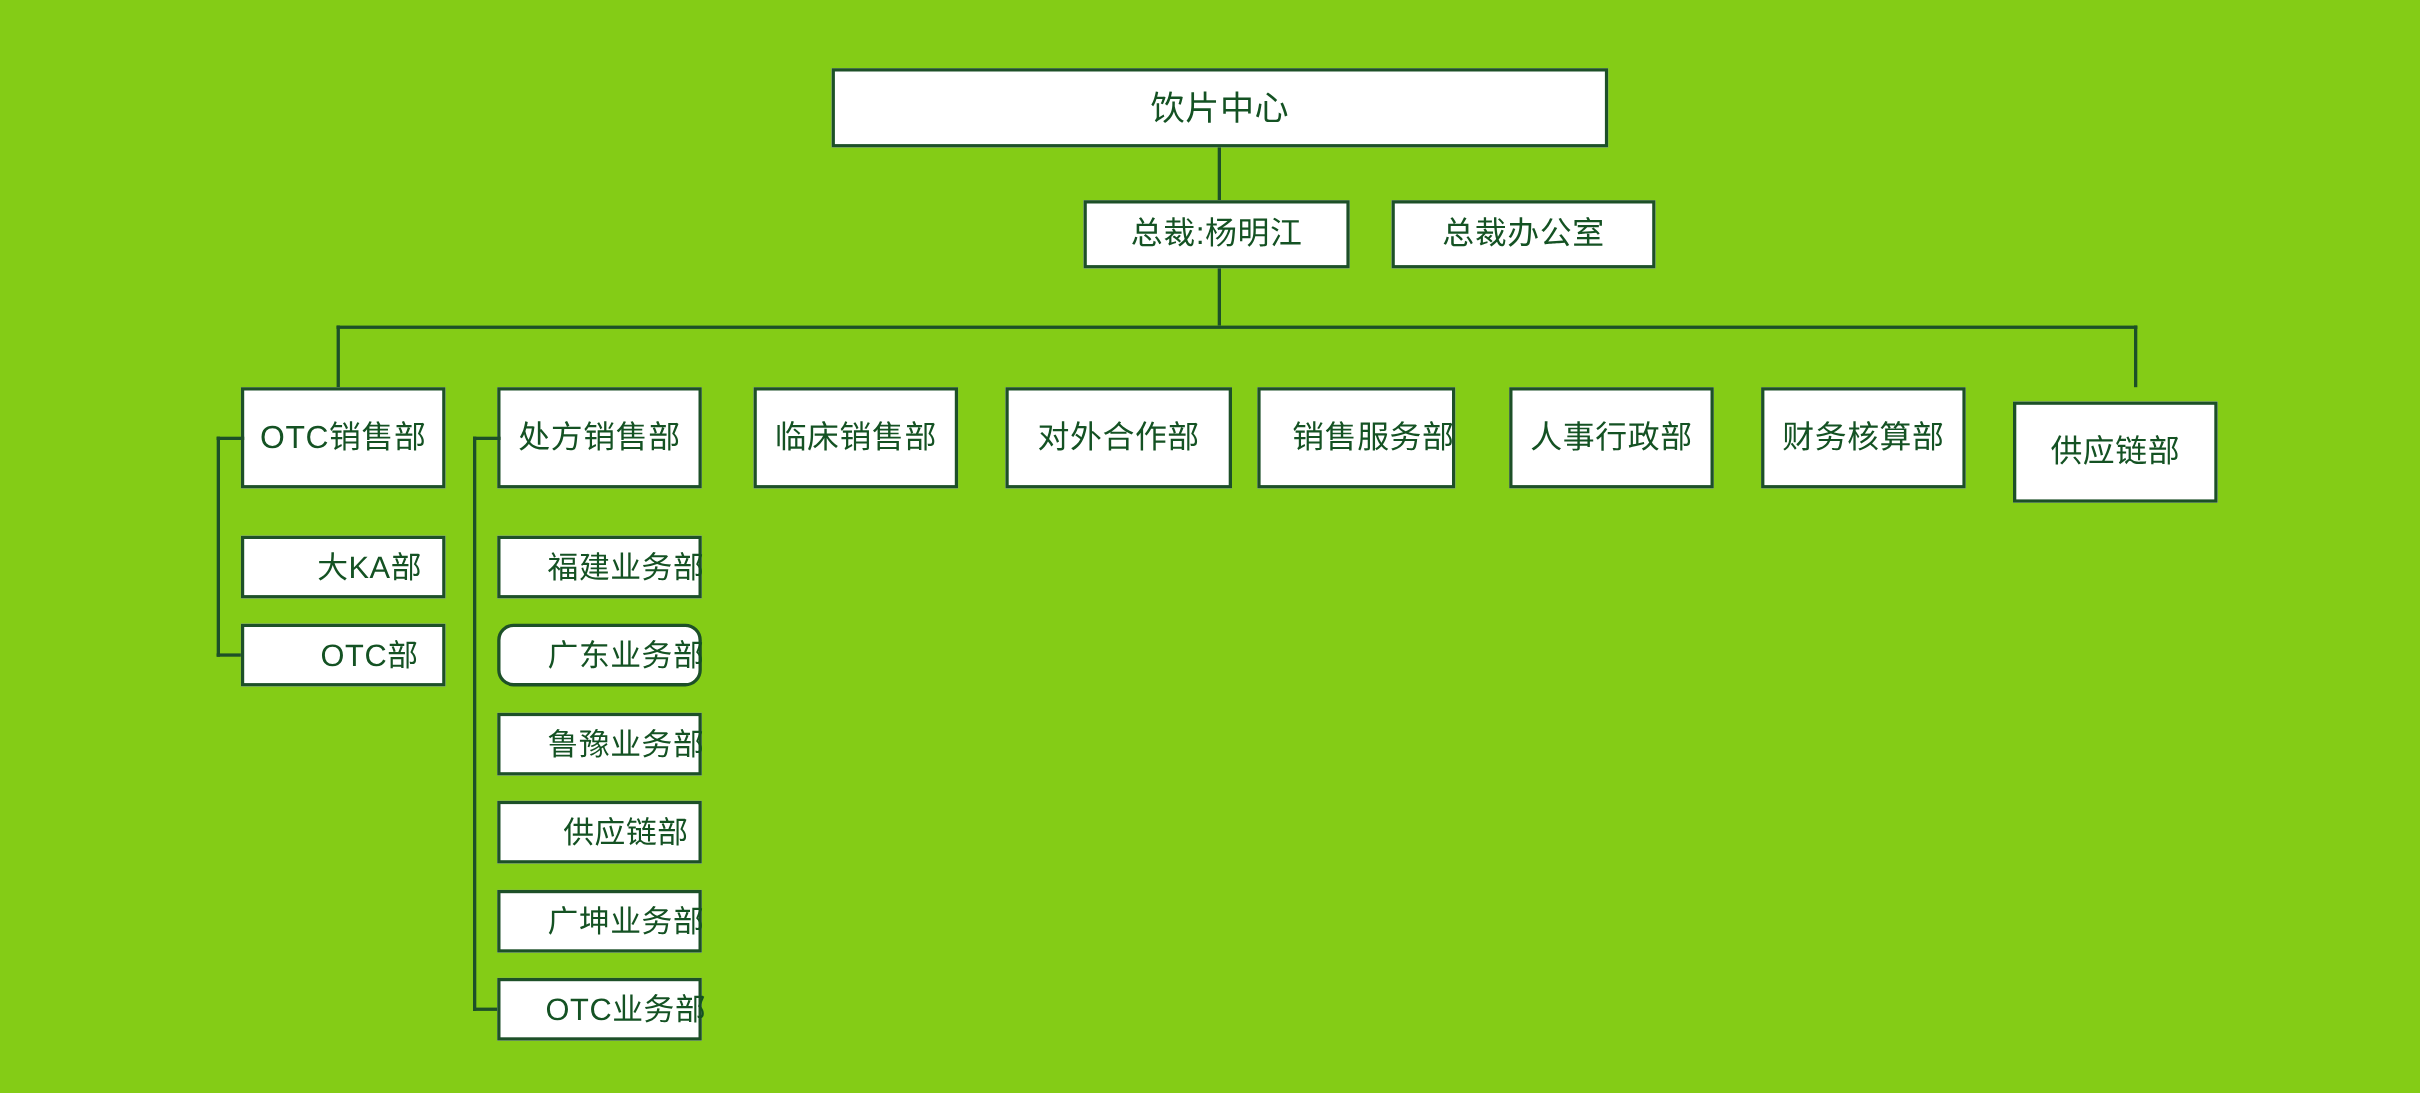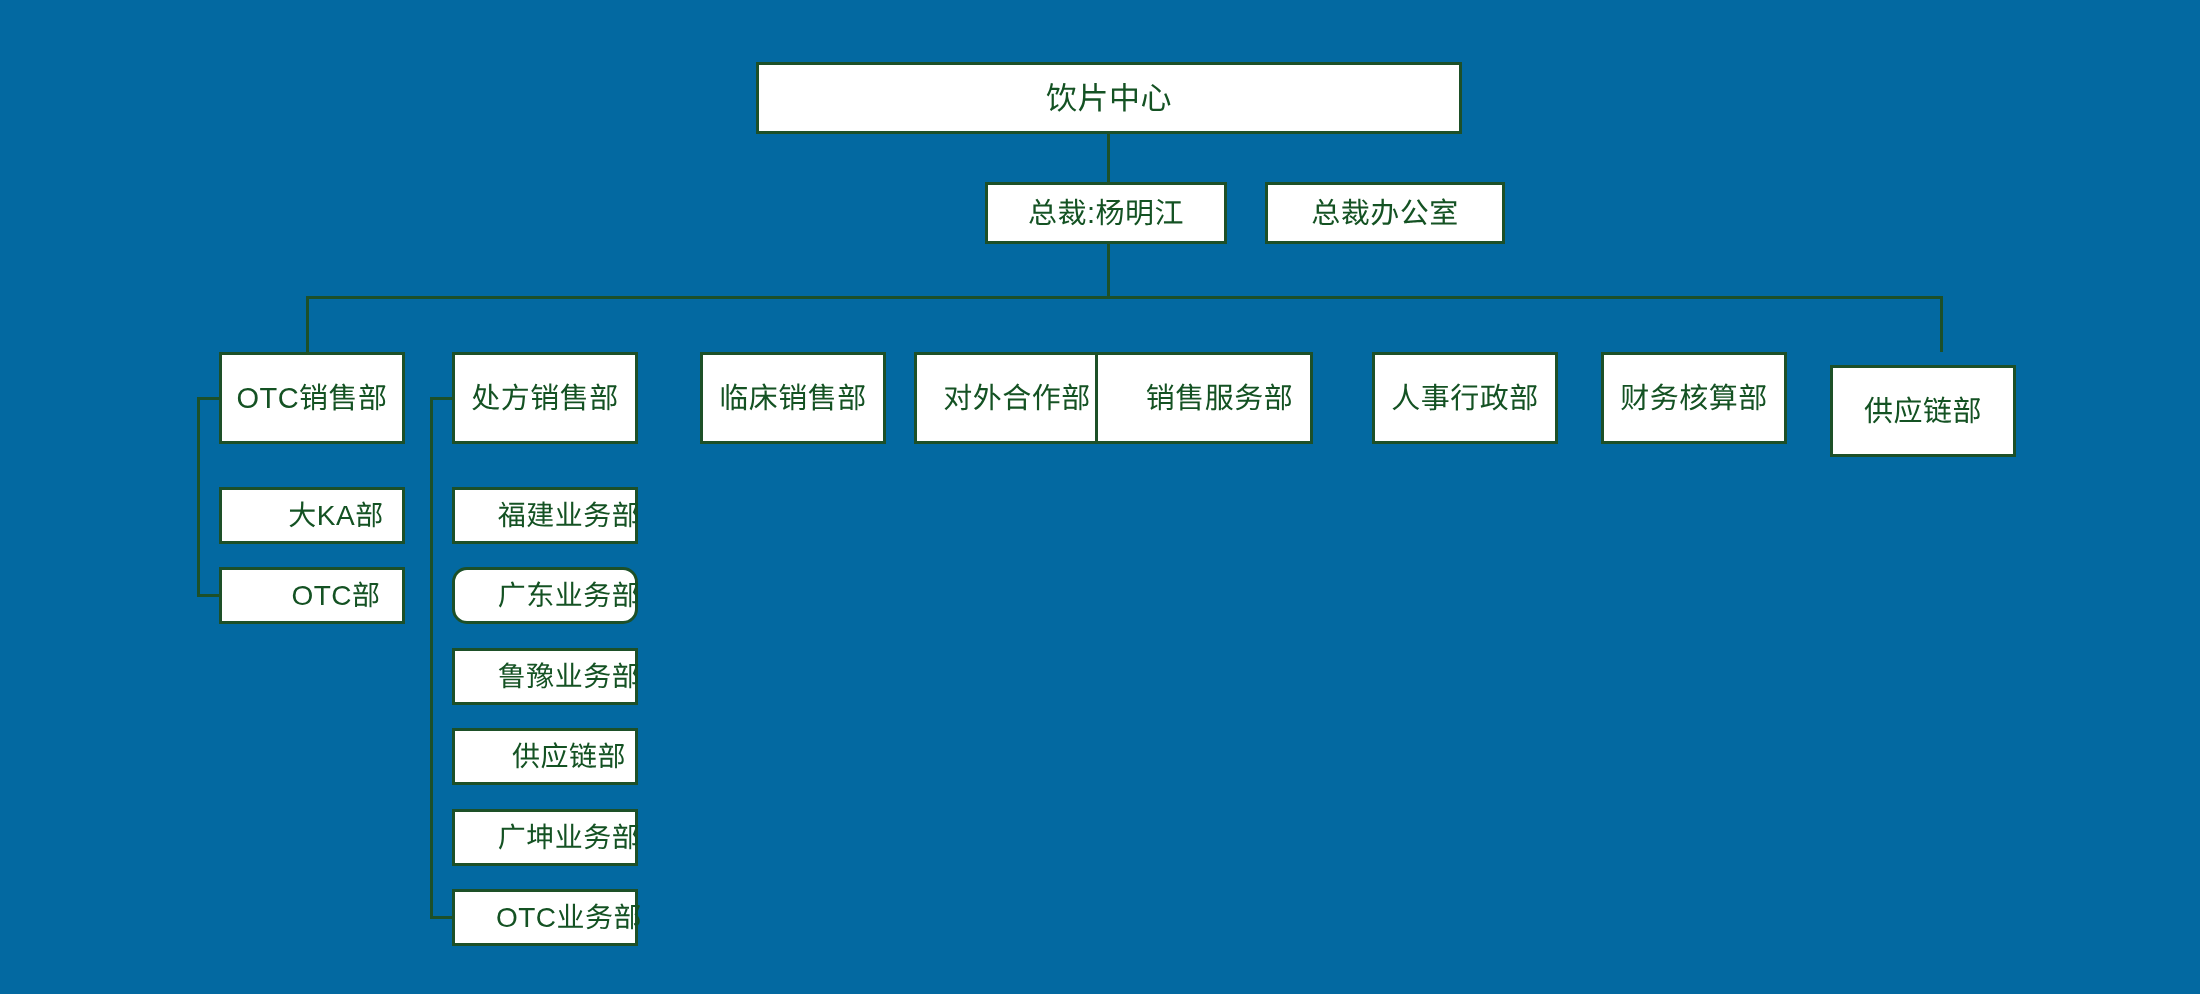--- a/index.html
+++ b/index.html
@@ -8,21 +8,21 @@
     padding: 0;
     background: #ffffff;
   }
   body {
     font-family: "Liberation Sans", "DejaVu Sans", sans-serif;
   }
   #org-canvas {
     position: relative;
     width: 2200px;
     height: 994px;
-    background: #0369a1;
+    background: #84cc16;
     overflow: hidden;
   }
   .node {
     position: absolute;
     box-sizing: border-box;
     border: 3px solid #1d5028;
     background: #ffffff;
     color: #145223;
     display: flex;
     align-items: center;
@@ -75,29 +75,29 @@
   <div class="conn v" style="left:1940px; top:296px; height:56px;"></div>
 
   <div class="node" style="left:219px; top:352px; width:186px; height:92px;">
     <span>OTC销售部</span>
   </div>
 
   <div class="node" style="left:452px; top:352px; width:186px; height:92px;">
     <span>处方销售部</span>
   </div>
 
-  <div class="node" style="left:685px; top:352px; width:186px; height:92px;margin-left:15px;">
+  <div class="node" style="left:685px; top:352px; width:186px; height:92px;">
     <span>临床销售部</span>
   </div>
 
   <div class="node" style="left:914px; top:352px; width:206px; height:92px;">
     <span>对外合作部</span>
   </div>
 
-  <div class="node" style="left:1095px; top:352px; width:218px; height:92px;padding-left:31px;">
+  <div class="node" style="left:1143px; top:352px; width:180px; height:92px;padding-left:31px;">
     <span>销售服务部</span>
   </div>
 
   <div class="node" style="left:1372px; top:352px; width:186px; height:92px;">
     <span>人事行政部</span>
   </div>
 
   <div class="node" style="left:1601px; top:352px; width:186px; height:92px;">
     <span>财务核算部</span>
   </div>

